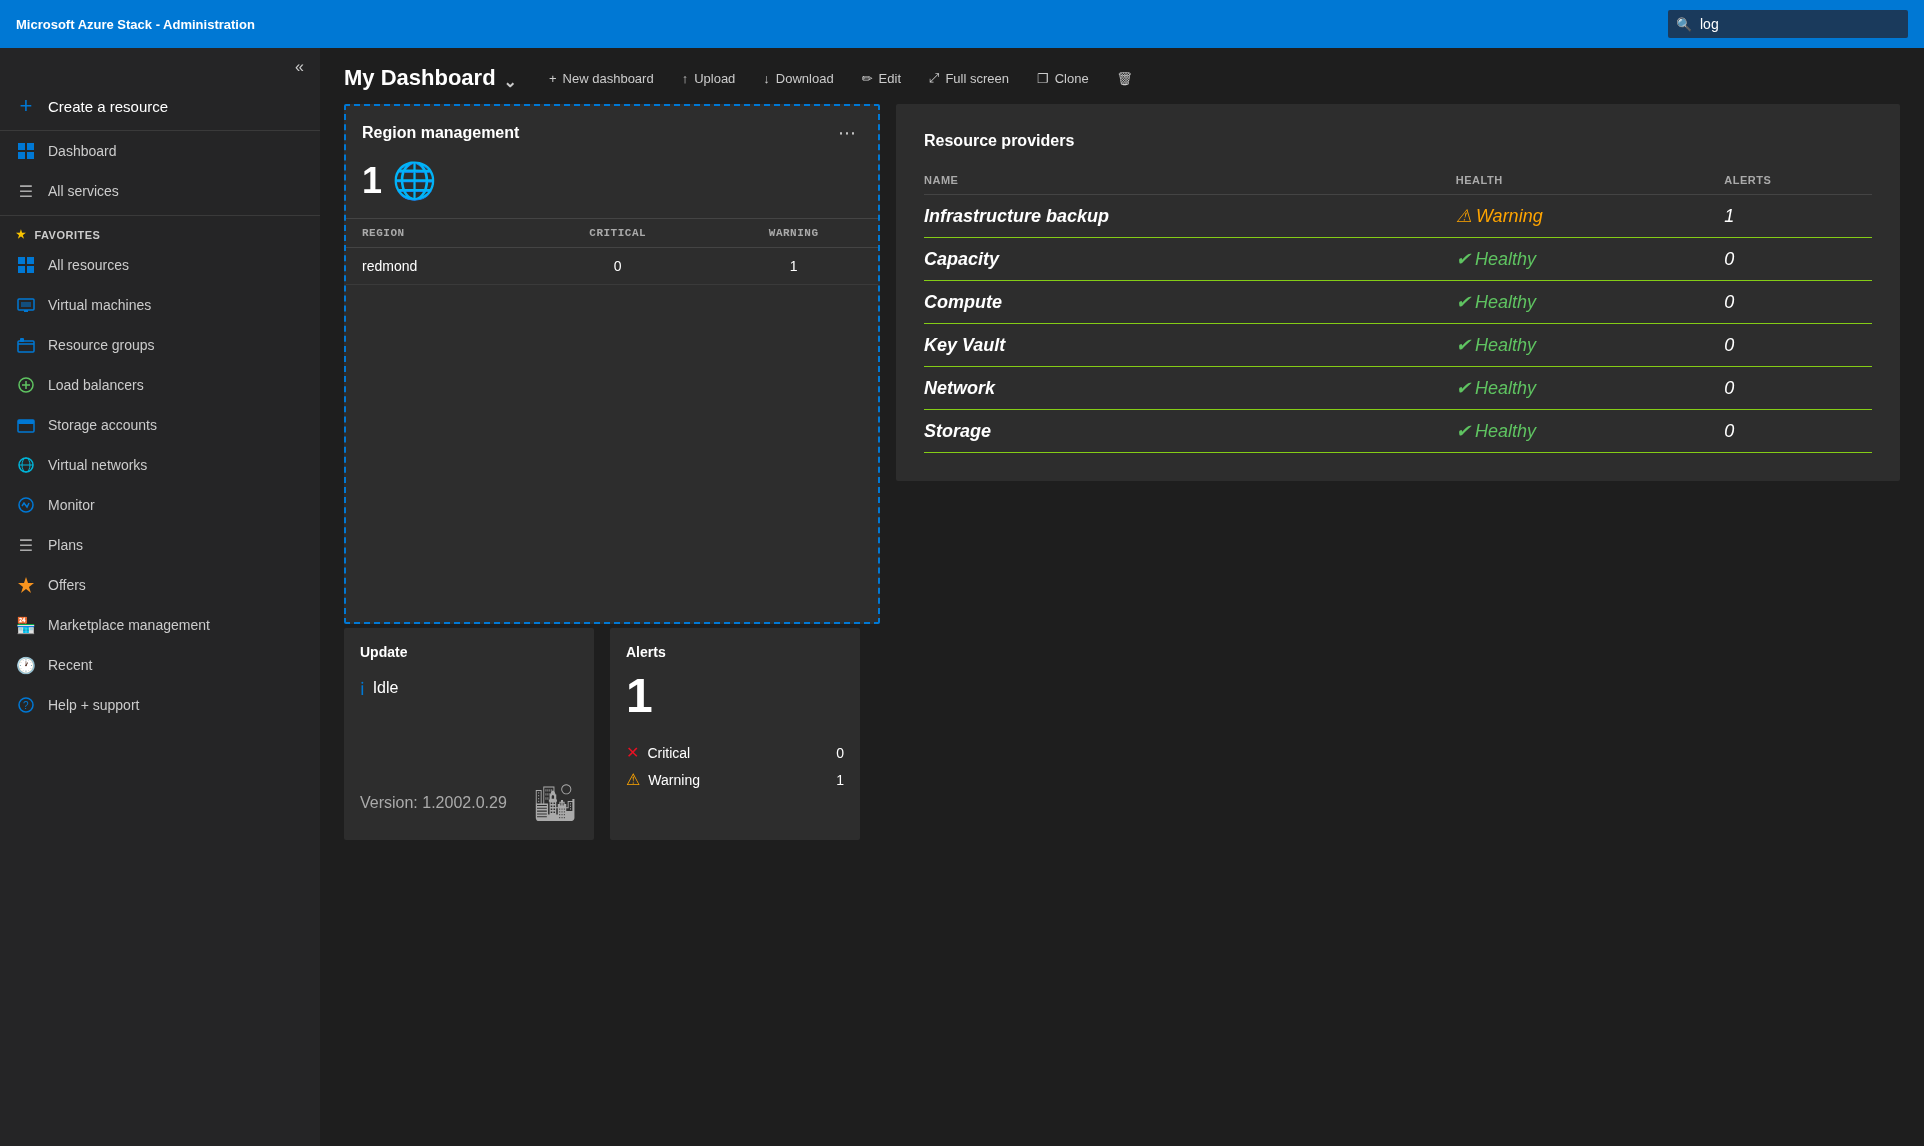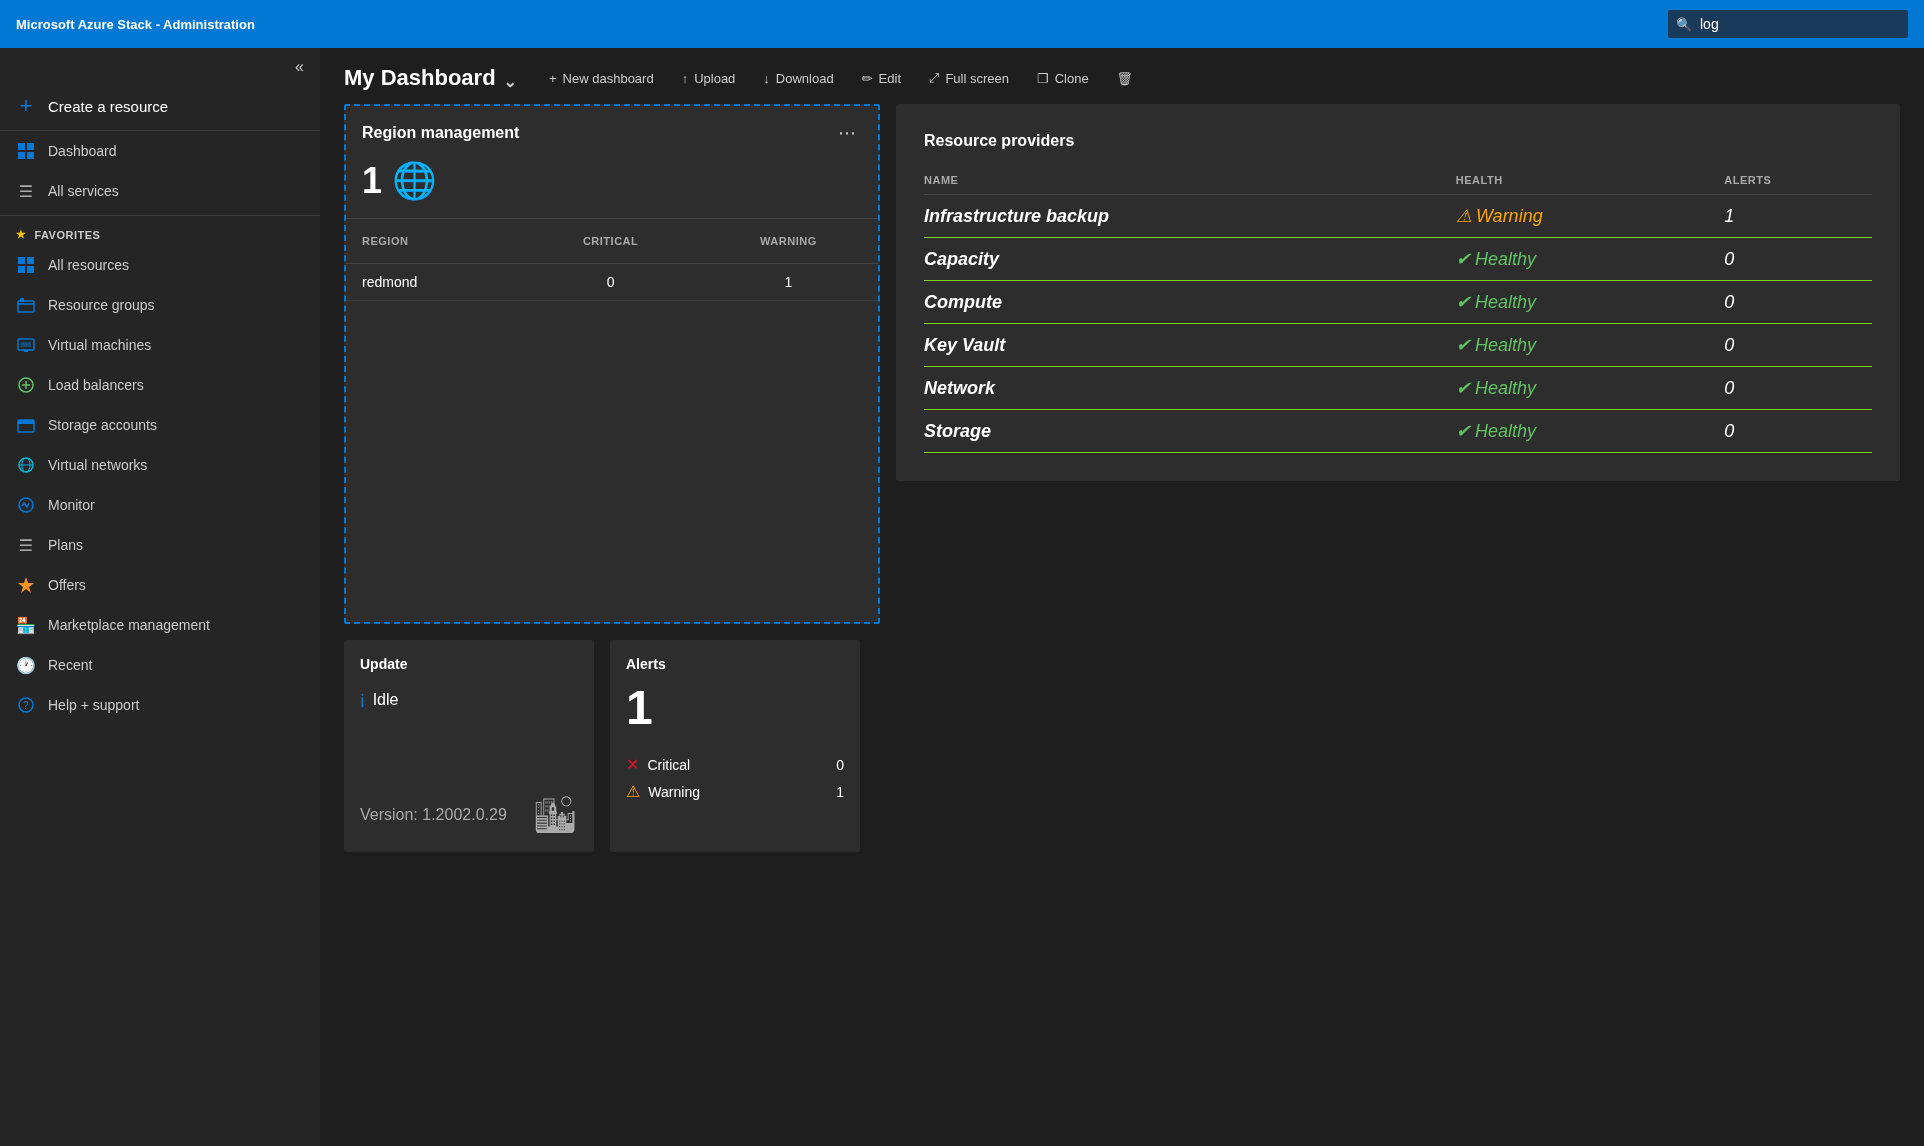--- a/index.html
+++ b/index.html
@@ -197,26 +197,27 @@
       font-size: 36px;
       font-weight: 600;
     }
     .region-table {
       width: 100%;
       border-collapse: collapse;
       border-top: 1px solid #444;
     }
     .region-table th {
       text-align: left;
-      padding: 16px 16px;
+      padding: 8px 16px;
       font-size: 11px;
       font-weight: 700;
       color: #aaa;
       letter-spacing: 0.5px;
       border-bottom: 1px solid #444;
+      font-family: Liberation Mono, monospace;
     }
     .region-table td {
       padding: 10px 16px;
       font-size: 14px;
       color: #fff;
       border-bottom: 1px solid #3a3a3a;
     }
     .region-table th:nth-child(2), .region-table th:nth-child(3) { text-align: center; }
     .region-table td:nth-child(2), .region-table td:nth-child(3) { text-align: center; }
     .update-tile {
@@ -329,21 +330,21 @@
     .rp-table td:nth-child(3) { padding-left: 8px; }
     .health-warning { color: #ffa500; display: flex; align-items: center; gap: 4px; }
     .health-healthy { color: #5fc461; display: flex; align-items: center; gap: 4px; }
 
     
     .icon-blue { color: #0078d4; }
     .icon-gray { color: #aaa; }
     .left-tiles {
       display: flex;
       flex-direction: column;
-      gap: 16px;
+      gap: 4px;
       flex: 0 0 536px;
     }
     .update-alerts-row {
       display: flex;
       gap: 16px;
     }
   </style>
 </head>
 <body>
 
@@ -397,37 +398,37 @@
             <rect x="1" y="10" width="7" height="7" fill="#0078d4"></rect>
             <rect x="10" y="10" width="7" height="7" fill="#0078d4"></rect>
           </svg>
       </span>
       <span>All resources</span>
     </div>
 
     <div class="sidebar-item">
       <span class="sidebar-icon">
         <svg width="18" height="18" viewBox="0 0 18 18">
+            <rect x="1" y="3" width="16" height="11" rx="1" fill="none" stroke="#0078d4" stroke-width="1.5"></rect>
+            <rect x="4" y="6" width="10" height="5" fill="#0078d4" opacity="0.5"></rect>
+            <rect x="7" y="14" width="4" height="2" fill="#0078d4"></rect>
+          </svg>
+      </span>
+      <span>Virtual machines</span>
+    </div>
+
+    <div class="sidebar-item">
+      <span class="sidebar-icon">
+        <svg width="18" height="18" viewBox="0 0 18 18">
             <rect x="1" y="5" width="16" height="11" rx="1" fill="none" stroke="#0078d4" stroke-width="1.5"></rect>
             <path d="M1 8h16" stroke="#0078d4" stroke-width="1.5"></path>
             <rect x="3" y="2" width="4" height="4" rx="1" fill="#0078d4"></rect>
           </svg>
       </span>
       <span>Resource groups</span>
-    </div>
-
-    <div class="sidebar-item">
-      <span class="sidebar-icon">
-        <svg width="18" height="18" viewBox="0 0 18 18">
-            <rect x="1" y="3" width="16" height="11" rx="1" fill="none" stroke="#0078d4" stroke-width="1.5"></rect>
-            <rect x="4" y="6" width="10" height="5" fill="#0078d4" opacity="0.5"></rect>
-            <rect x="7" y="14" width="4" height="2" fill="#0078d4"></rect>
-          </svg>
-      </span>
-      <span>Virtual machines</span>
     </div>
 
     <div class="sidebar-item">
       <span class="sidebar-icon">
         <svg width="18" height="18" viewBox="0 0 18 18">
             <circle cx="9" cy="9" r="7" fill="none" stroke="#5fc461" stroke-width="1.5"></circle>
             <path d="M5 9h8M9 5v8" stroke="#5fc461" stroke-width="1.5"></path>
           </svg>
       </span>
       <span>Load balancers</span>

